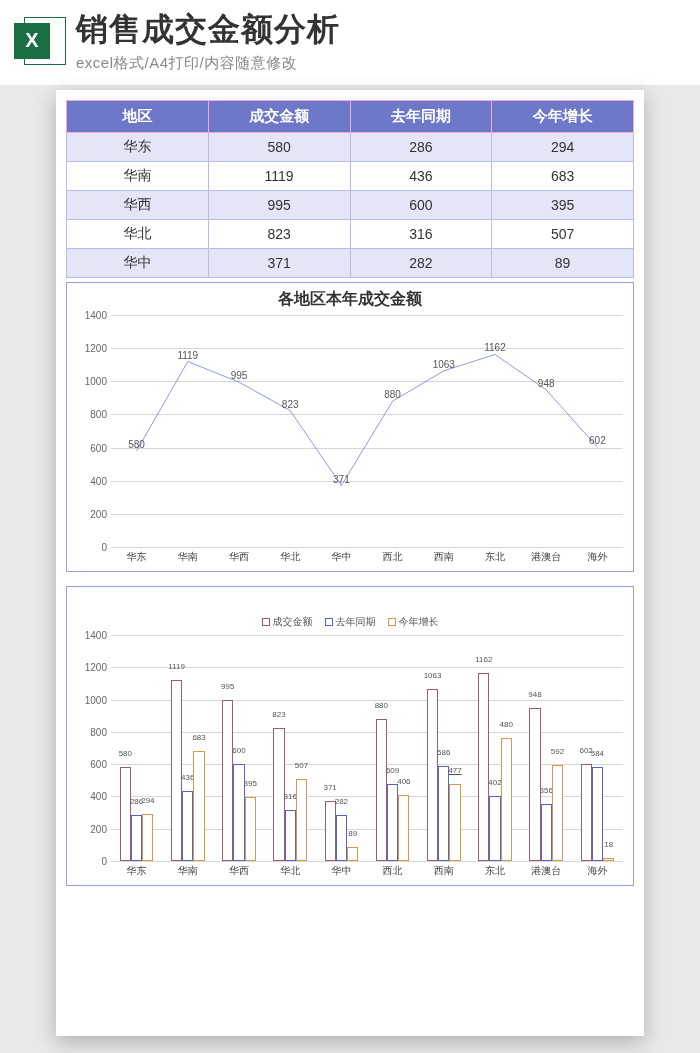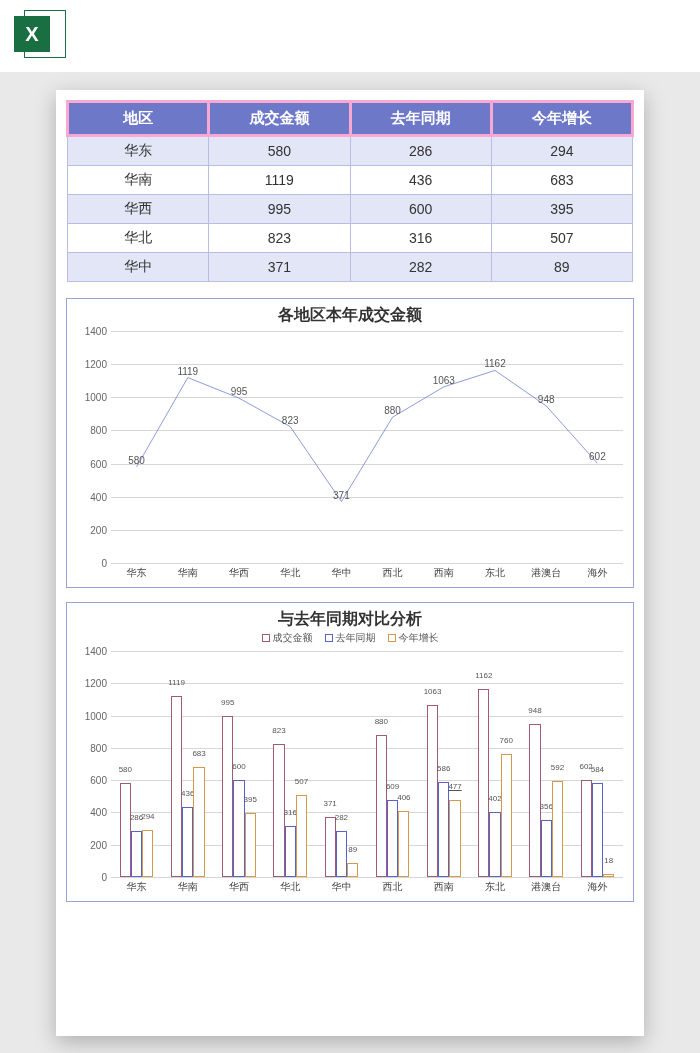--- a/index.html
+++ b/index.html
@@ -81,38 +81,38 @@
     width: 100%;
     border-collapse: collapse;
     table-layout: fixed;
   }
   table.data th {
     background: #6d78c8;
     color: #fff;
     font-weight: 700;
     font-size: 15px;
     padding: 6px 16px;
-    border: 3px solid #f9a8d4;
+    border: 1px solid #f9a8d4;
   }
   table.data td {
     border: 1px solid #b9bde3;
     padding: 5px 0;
     text-align: center;
     font-size: 14px;
     color: #333;
   }
   table.data tbody tr:nth-child(odd) td { background: #e3e6f6; }
   table.data tbody tr:nth-child(even) td { background: #ffffff; }
 
   .chart-box {
     border: 1px solid #9aa0d8;
     position: relative;
     background: #fff;
   }
-  .chart1 { height: 290px; margin-top: 16px; }
+  .chart1 { height: 290px; margin-top: 4px; }
   .chart2 { height: 300px; margin-top: 14px; }
 
   .chart-inner-title {
     text-align: center;
     font-size: 16px;
     font-weight: 700;
     color: #333;
     padding: 6px 0;
   }
 
@@ -199,20 +199,22 @@
 </style>
 </head>
 <body>
 
 <div class="header">
   <div class="excel-icon">
     <div class="back"></div>
     <div class="front">X</div>
   </div>
   <div class="head-txt">
+    <div class="head-title">销售成交金额分析</div>
+    <div class="head-sub">excel格式/A4打印/内容随意修改</div>
   </div>
 </div>
 
 <div class="sheet-wrap">
 
 
   <table class="data">
     <thead>
       <tr>
         <th>地区</th>
@@ -294,21 +296,20 @@
         <div class="data-label" style="left: 45%; top: 73.5%;">371</div>
         <div class="data-label" style="left: 55%; top: 37.1429%;">880</div>
         <div class="data-label" style="left: 65%; top: 24.0714%;">1063</div>
         <div class="data-label" style="left: 75%; top: 17%;">1162</div>
         <div class="data-label" style="left: 85%; top: 32.2857%;">948</div>
         <div class="data-label" style="left: 95%; top: 57%;">602</div>
       </div>
   </div>
 
   <div class="chart-box chart2">
-    <div class="chart-inner-title">与去年同期对比分析</div>
     <div class="legend">
       <span><span class="sq s0"></span><span>成交金额</span></span>
       <span><span class="sq s1"></span><span>去年同期</span></span>
       <span><span class="sq s2"></span><span>今年增长</span></span>
     </div>
     <div class="plot" id="plot2">
         <div class="grid-line" style="top: 100%;"></div>
         <div class="y-tick" style="top: 100%;">0</div>
         <div class="grid-line" style="top: 85.7143%;"></div>
         <div class="y-tick" style="top: 85.7143%;">200</div>
@@ -372,21 +373,21 @@
         <div class="bar s1" style="left: 63.9%; width: 2.2%; height: 41.8571%;"></div>
         <div class="bar-lbl" style="left: 65%; bottom: 41.8571%;">586</div>
         <div class="bar s2" style="left: 66.1%; width: 2.2%; height: 34.0714%;"></div>
         <div class="bar-lbl" style="left: 67.2%; bottom: 34.0714%; text-decoration: underline;">477</div>
         <div class="x-tick" style="left: 75%;">东北</div>
         <div class="bar s0" style="left: 71.7%; width: 2.2%; height: 83%;"></div>
         <div class="bar-lbl" style="left: 72.8%; bottom: 83%;">1162</div>
         <div class="bar s1" style="left: 73.9%; width: 2.2%; height: 28.7143%;"></div>
         <div class="bar-lbl" style="left: 75%; bottom: 28.7143%;">402</div>
         <div class="bar s2" style="left: 76.1%; width: 2.2%; height: 54.2857%;"></div>
-        <div class="bar-lbl" style="left: 77.2%; bottom: 54.2857%;">760</div>
+        <div class="bar-lbl" style="left: 77.2%; bottom: 54.2857%;">480</div>
         <div class="x-tick" style="left: 85%;">港澳台</div>
         <div class="bar s0" style="left: 81.7%; width: 2.2%; height: 67.7143%;"></div>
         <div class="bar-lbl" style="left: 82.8%; bottom: 67.7143%;">948</div>
         <div class="bar s1" style="left: 83.9%; width: 2.2%; height: 25.4286%;"></div>
         <div class="bar-lbl" style="left: 85%; bottom: 25.4286%;">356</div>
         <div class="bar s2" style="left: 86.1%; width: 2.2%; height: 42.2857%;"></div>
         <div class="bar-lbl" style="left: 87.2%; bottom: 42.2857%;">592</div>
         <div class="x-tick" style="left: 95%;">海外</div>
         <div class="bar s0" style="left: 91.7%; width: 2.2%; height: 43%;"></div>
         <div class="bar-lbl" style="left: 92.8%; bottom: 43%;">602</div>

